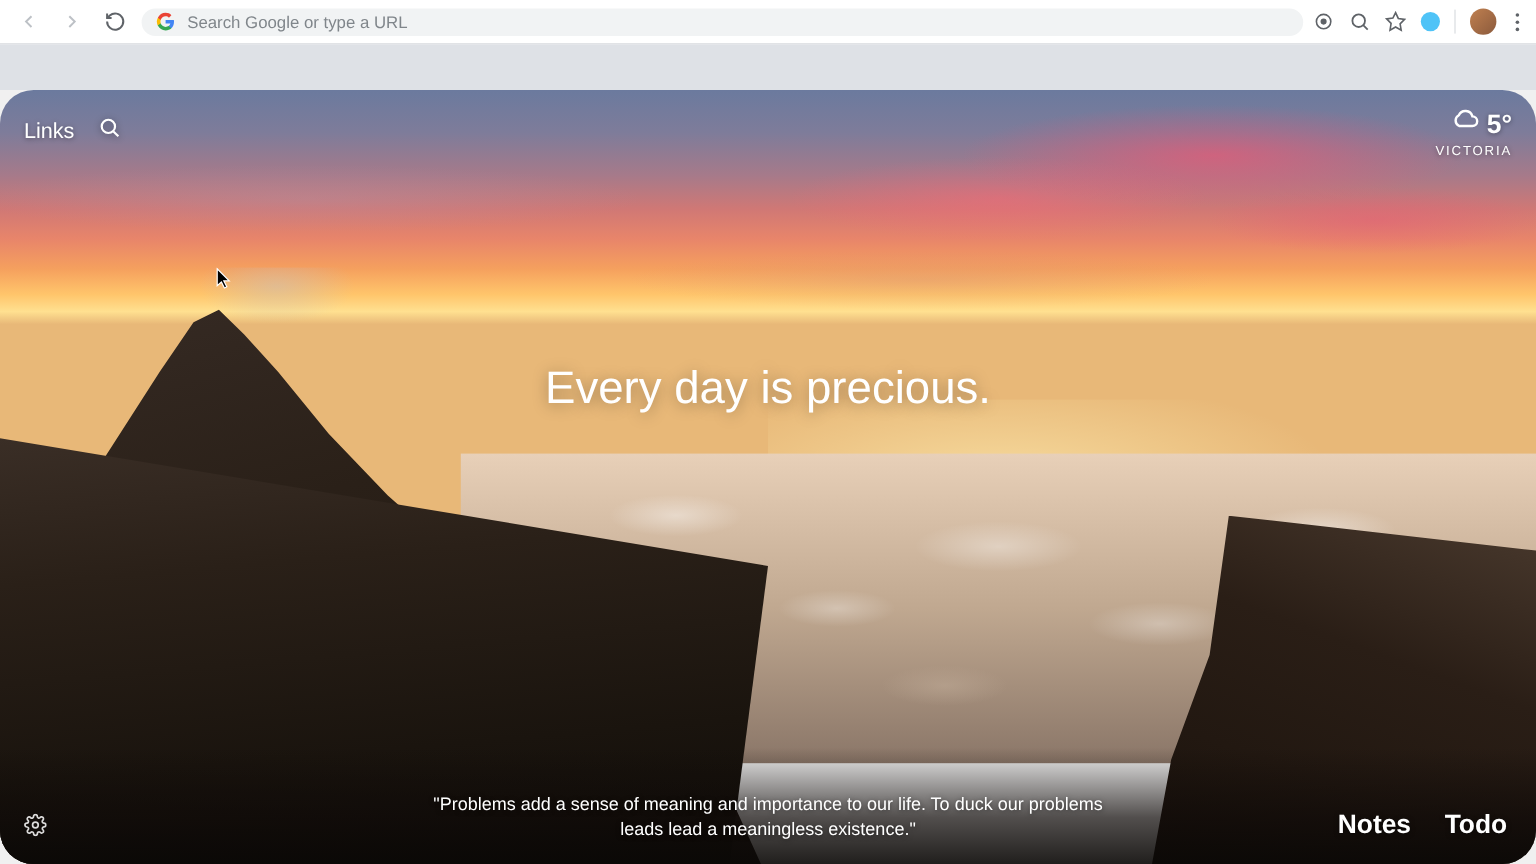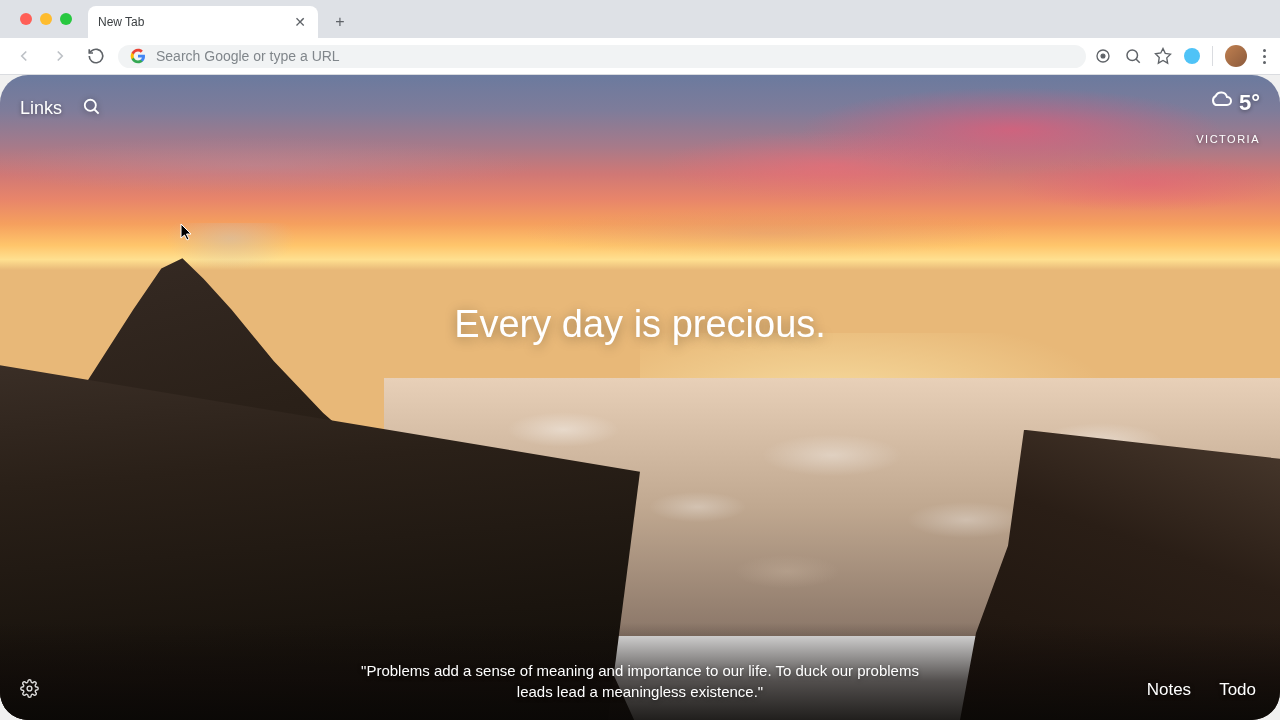--- a/index.html
+++ b/index.html
@@ -266,21 +266,21 @@
 .top-right {
   position: absolute;
   top: 14px;
   right: 20px;
   text-align: right;
   text-shadow: 0 1px 4px rgba(0,0,0,0.4);
 }
 .weather-row { display: flex; align-items: center; gap: 6px; justify-content: flex-end; }
 .weather-icon svg { width: 24px; height: 24px; }
 .temp { font-size: 22px; font-weight: 600; }
-.location { font-size: 11px; letter-spacing: 1.5px; font-weight: 500; margin-top: 16px; }
+.location { font-size: 11px; letter-spacing: 1.5px; font-weight: 500; margin-top: 2px; }
 
 .center {
   position: absolute;
   top: 38%;
   left: 50%;
   transform: translate(-50%, -50%);
   text-align: center;
   text-shadow: 0 2px 12px rgba(0,0,0,0.35);
 }
 .clock {
@@ -320,51 +320,39 @@
   line-height: 1.4;
   text-shadow: 0 1px 4px rgba(0,0,0,0.5);
 }
 
 .bottom-right {
   position: absolute;
   bottom: 20px;
   right: 24px;
   display: flex;
   gap: 28px;
-  font-size: 17px;
-  font-weight: 400;
+  font-size: 22px;
+  font-weight: 700;
   text-shadow: 0 1px 4px rgba(0,0,0,0.5);
 }
 .bottom-right span { cursor: pointer; }
 
 .cursor {
   position: absolute;
   top: 148px;
   left: 180px;
   width: 14px;
   height: 20px;
   pointer-events: none;
 }
 </style>
 </head>
 <body>
 
 <div class="browser-chrome">
-  <div class="tab-bar">
-    <div class="traffic-lights">
-      <div class="traffic-light tl-red"></div>
-      <div class="traffic-light tl-yellow"></div>
-      <div class="traffic-light tl-green"></div>
-    </div>
-    <div class="tab">
-      <span class="tab-title">New Tab</span>
-      <span class="tab-close">✕</span>
-    </div>
-    <div class="new-tab-btn">+</div>
-  </div>
   <div class="toolbar">
     <div class="nav-btn disabled">
       <svg viewBox="0 0 24 24" fill="none" stroke="currentColor" stroke-width="2.2">
           <path d="M15 18l-6-6 6-6"></path>
         </svg>
     </div>
     <div class="nav-btn disabled">
       <svg viewBox="0 0 24 24" fill="none" stroke="currentColor" stroke-width="2.2">
           <path d="M9 18l6-6-6-6"></path>
         </svg>

